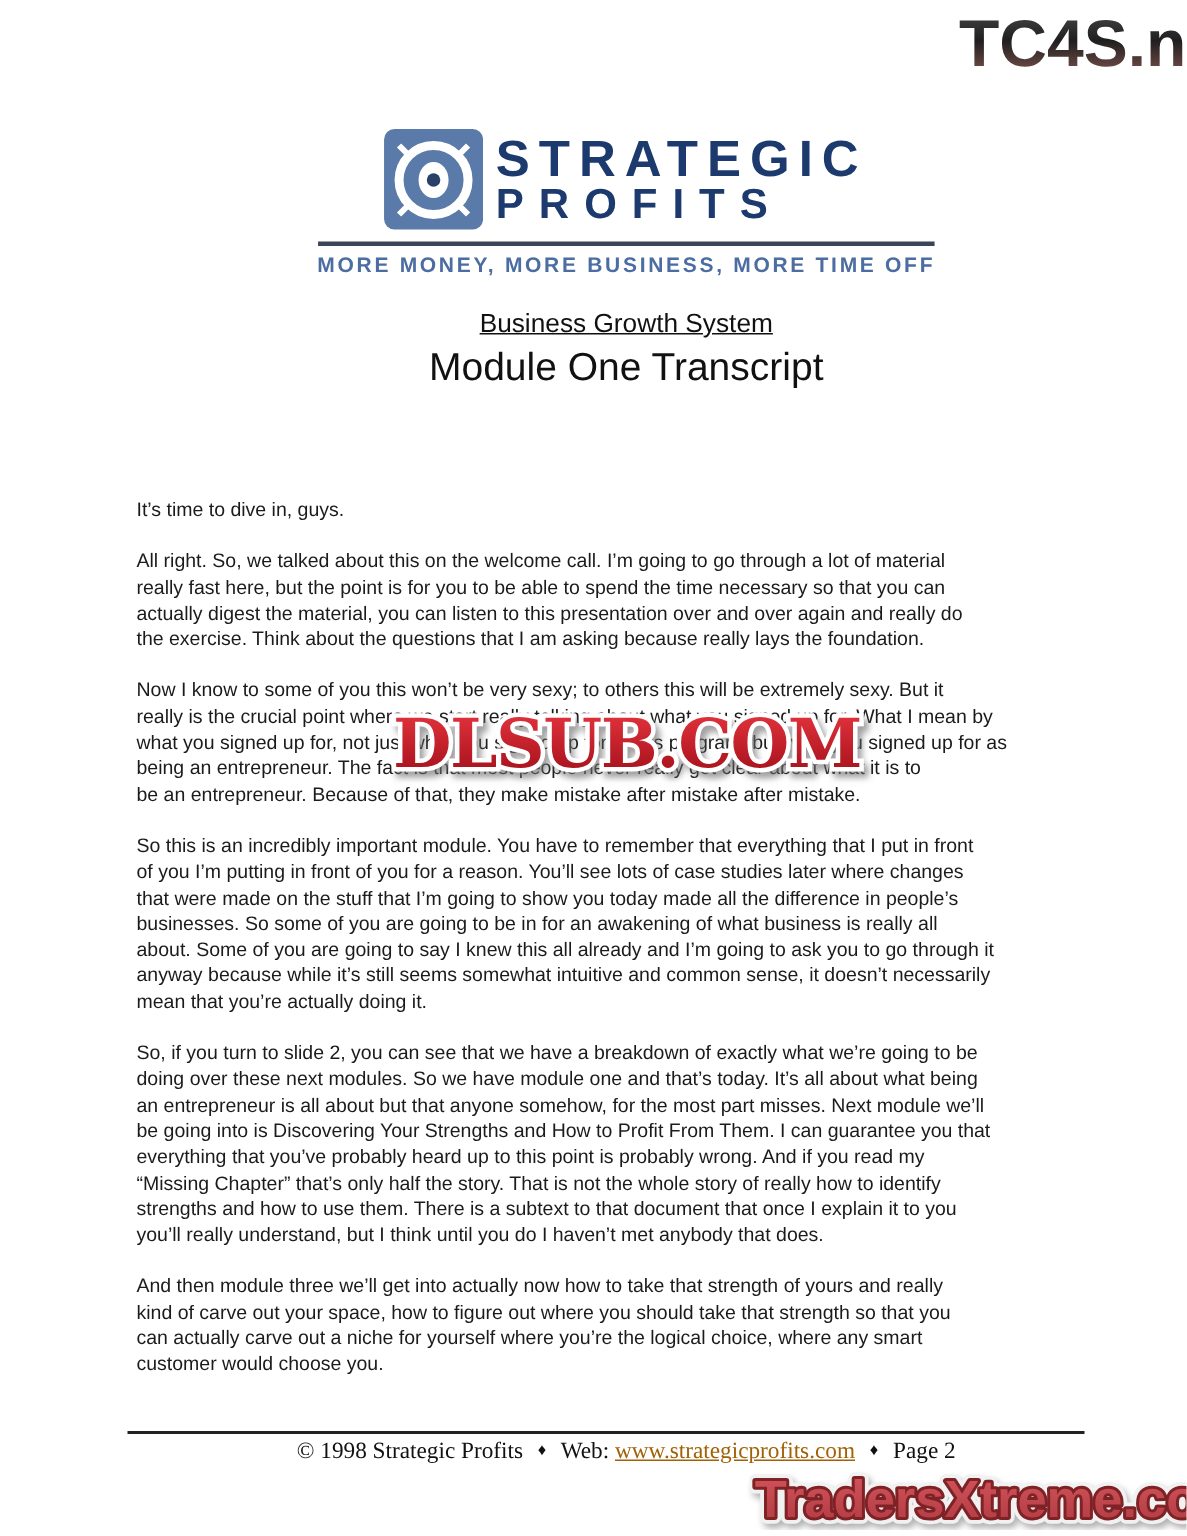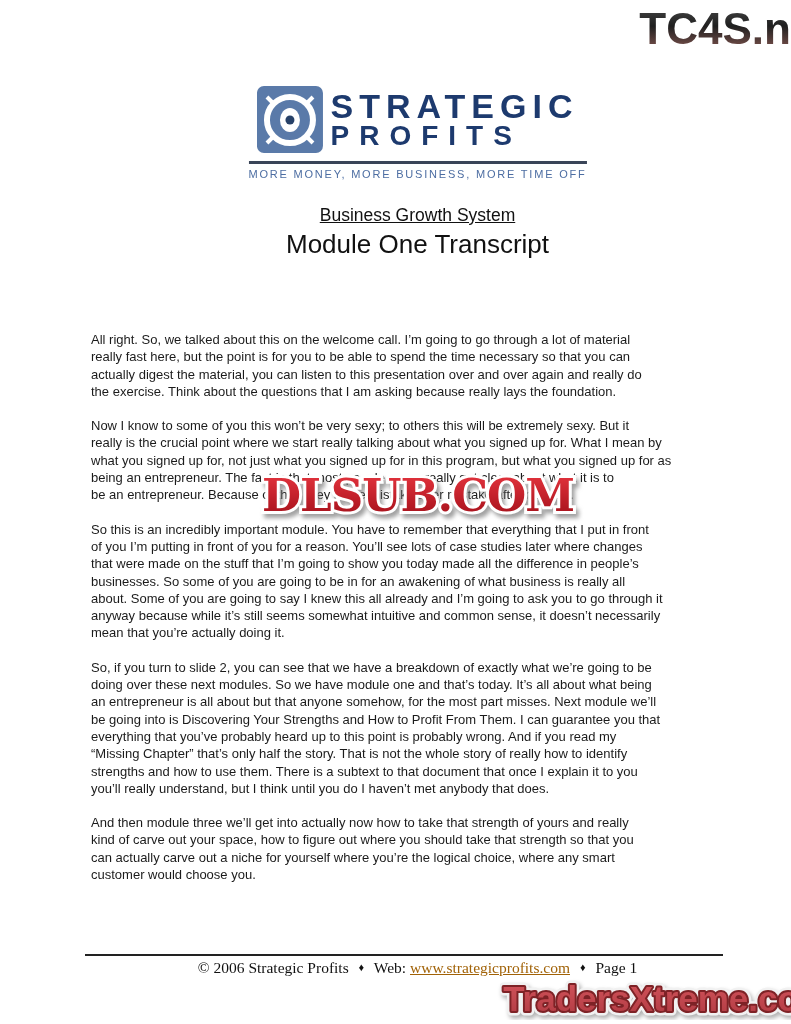--- a/index.html
+++ b/index.html
@@ -9,21 +9,21 @@
   
   .wm-top{position:absolute;top:0;right:0;}
 
   
   .logo{position:absolute;top:84px;left:50%;transform:translateX(-50%);text-align:center;}
   .logo-row{display:flex;align-items:flex-start;justify-content:center;gap:8px;}
   .logo-text{display:flex;flex-direction:column;align-items:flex-start;margin-top:6px;}
   .lt1{font-size:34px;font-weight:bold;letter-spacing:6px;line-height:0.95;color:#1d3a6e;}
   .lt2{font-size:28px;font-weight:bold;letter-spacing:10px;line-height:1.0;color:#1d3a6e;}
   .logo-rule{border-top:3px solid #3a4558;margin:5px 0 4px 0;width:100%;}
-  .tagline{font-size:11px;font-weight:normal;letter-spacing:1.8px;color:#4c6da2;white-space:nowrap;}
+  .tagline{font-size:14px;font-weight:bold;letter-spacing:1.8px;color:#4c6da2;white-space:nowrap;}
 
   
   .heading{position:absolute;top:205px;left:0;width:100%;text-align:center;color:#111;}
   .subtitle{font-size:17.5px;line-height:1.25;text-decoration:underline;}
   .title{font-size:26px;line-height:1.2;margin-top:2px;}
 
   
   .content{position:absolute;top:331px;left:91px;width:662px;font-size:13px;
            line-height:17.3px;color:#1b1b1b;}
   .content p{margin:0 0 17px 0;white-space:pre-line;}
@@ -79,20 +79,21 @@
     <div class="logo-rule"></div>
     <div class="tagline">MORE MONEY, MORE BUSINESS, MORE TIME OFF</div>
   </div>
 
   <div class="heading">
     <div class="subtitle">Business Growth System</div>
     <div class="title">Module One Transcript</div>
   </div>
 
   <div class="content">
+    <p>It’s time to dive in, guys.</p>
     <p>All right. So, we talked about this on the welcome call. I’m going to go through a lot of material
 really fast here, but the point is for you to be able to spend the time necessary so that you can
 actually digest the material, you can listen to this presentation over and over again and really do
 the exercise. Think about the questions that I am asking because really lays the foundation.</p>
     <p>Now I know to some of you this won’t be very sexy; to others this will be extremely sexy. But it
 really is the crucial point where we start really talking about what you signed up for. What I mean by
 what you signed up for, not just what you signed up for in this program, but what you signed up for as
 being an entrepreneur. The fact is that most people never really get clear about what it is to
 be an entrepreneur. Because of that, they make mistake after mistake after mistake.</p>
     <p>So this is an incredibly important module. You have to remember that everything that I put in front
@@ -123,26 +124,26 @@
           <stop offset="0" stop-color="#ea3741"></stop>
           <stop offset="1" stop-color="#9e0d17"></stop>
         </linearGradient>
       </defs>
       <text x="165" y="48" text-anchor="middle" font-family="DejaVu Serif, serif" font-size="45" font-weight="bold" letter-spacing="-1" fill="url(#gRed)" stroke="#ffffff" stroke-width="6" paint-order="stroke">DLSUB.COM</text>
     </svg>
   </div>
 
   <div class="footer-rule"></div>
   <div class="footer">
-    <span>© 2006 Strategic Profits</span>
+    <span>© 1998 Strategic Profits</span>
     <span class="sep">♦</span>
     <span>Web:</span>
     <a href="#">www.strategicprofits.com</a>
     <span class="sep">♦</span>
-    <span>Page 1</span>
+    <span>Page 2</span>
   </div>
 
   <div class="wm-bottom">
     <svg width="335" height="48" style="filter:drop-shadow(2px 3px 2px rgba(0,0,0,0.3));">
       <defs>
         <linearGradient id="gTr" x1="0" y1="0" x2="0" y2="1">
           <stop offset="0" stop-color="#d4555c"></stop>
           <stop offset="1" stop-color="#b03a42"></stop>
         </linearGradient>
       </defs>

